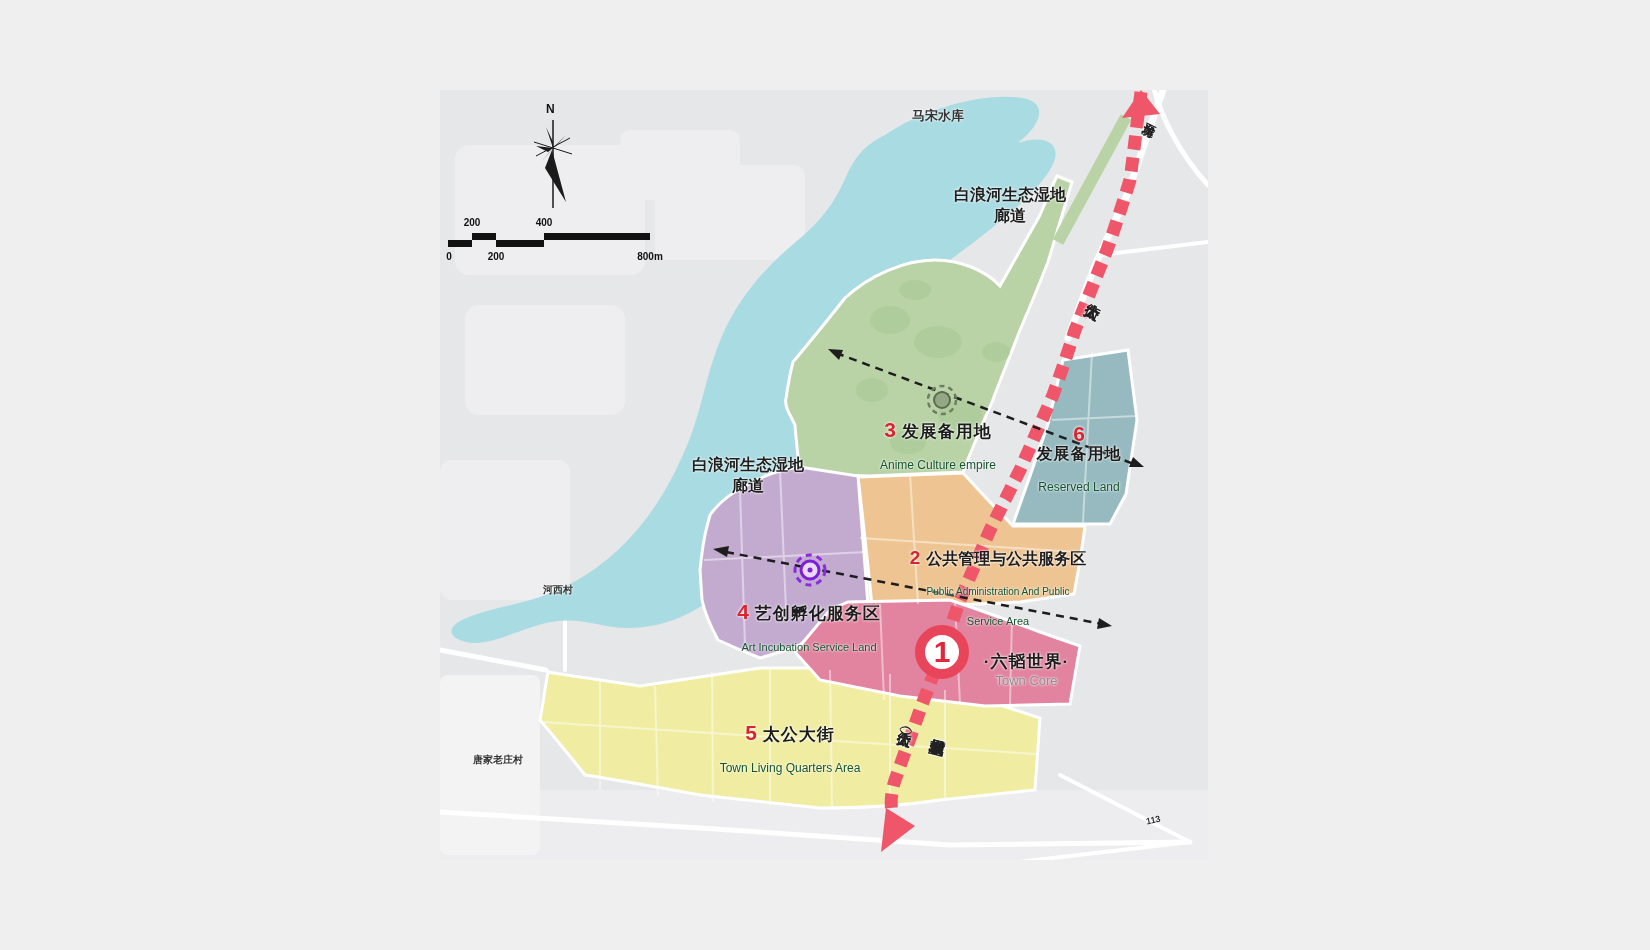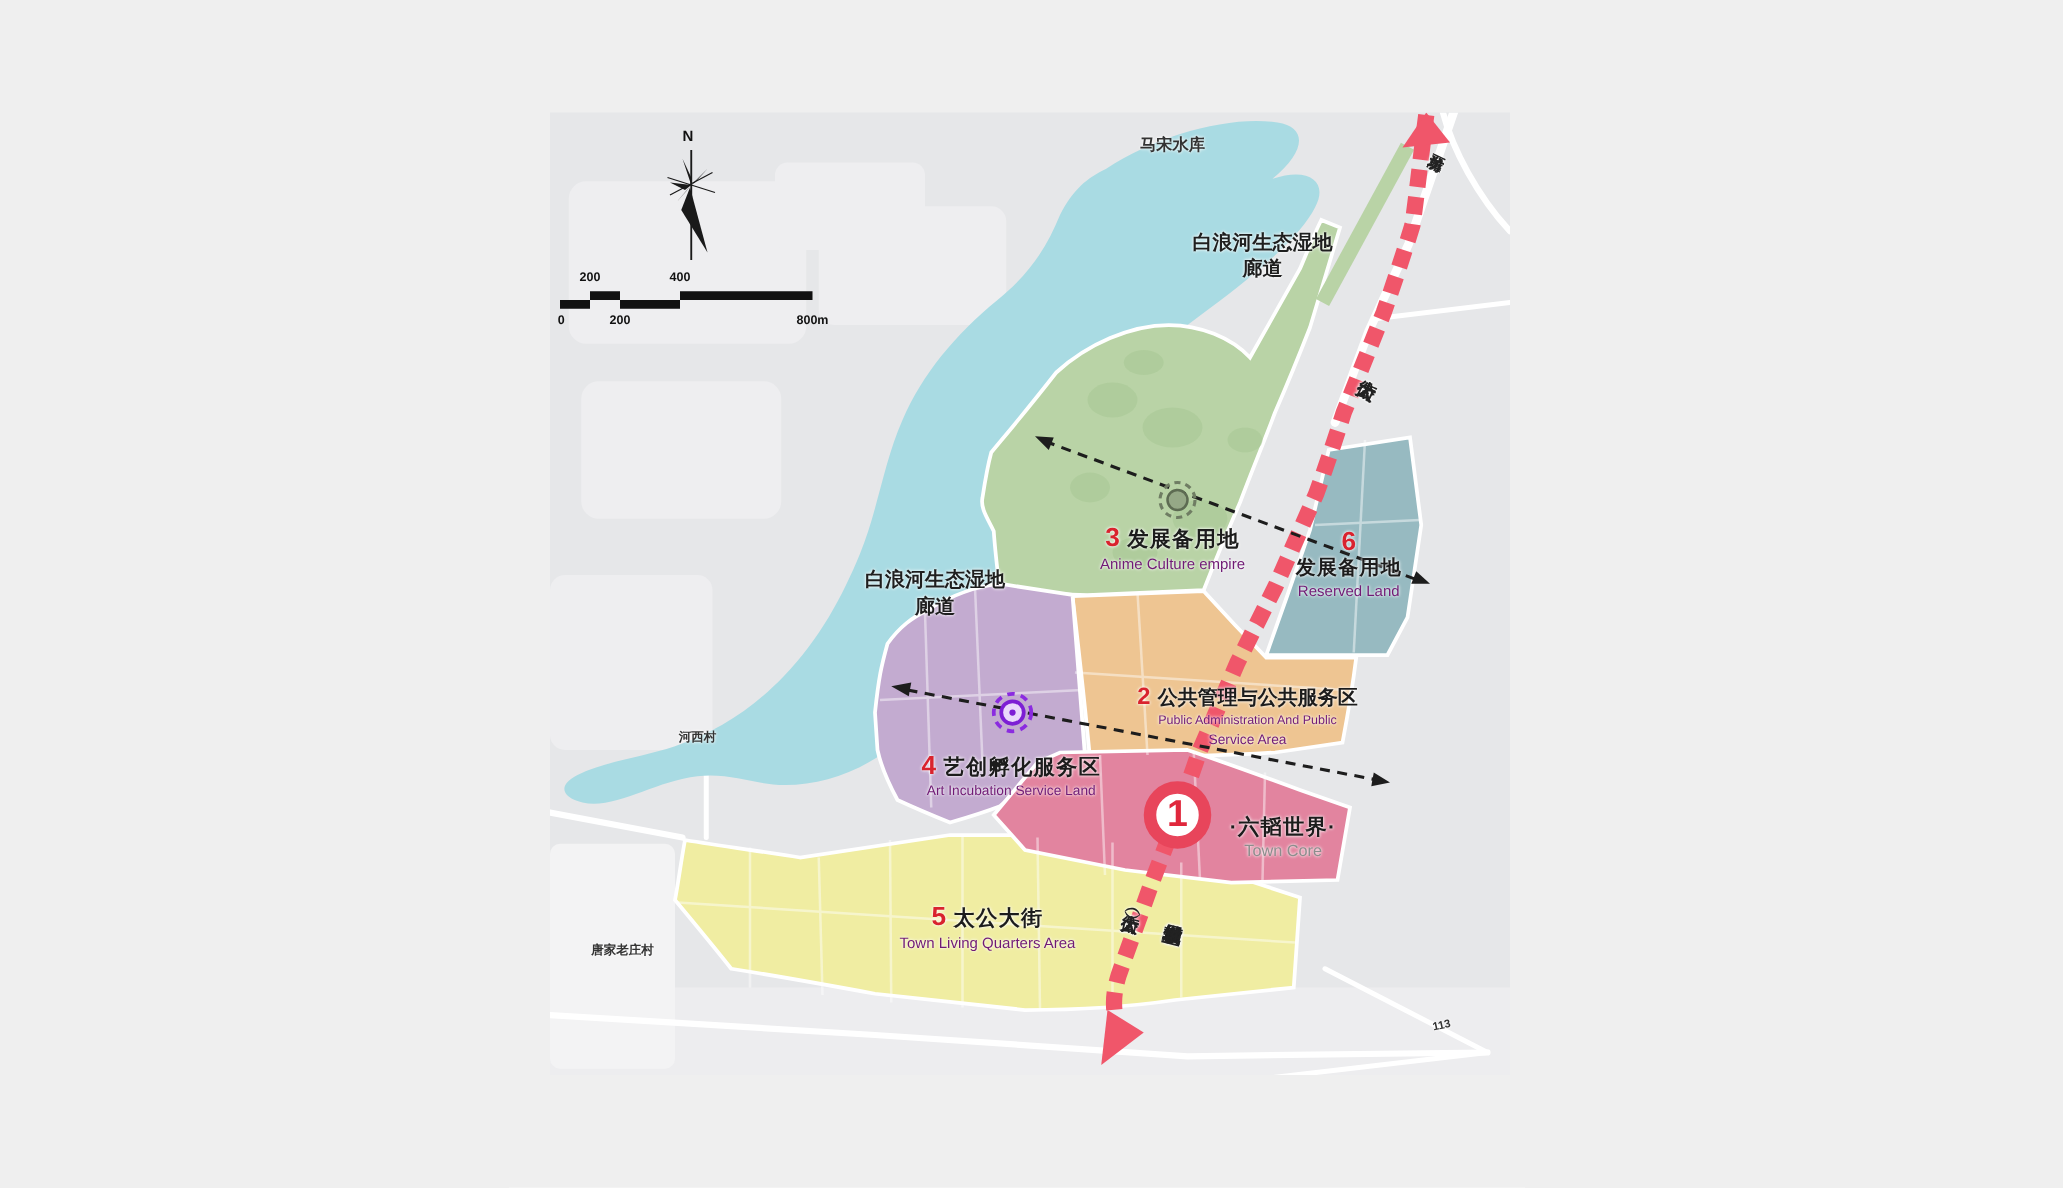--- a/index.html
+++ b/index.html
@@ -6,21 +6,21 @@
   body{font-family:"Liberation Sans","DejaVu Sans",sans-serif;}
   .stage{position:relative;width:1650px;height:950px;background:#efefef;overflow:hidden;}
   .map{position:absolute;left:440px;top:90px;width:768px;height:770px;background:#e6e7e9;overflow:hidden;}
   .map svg.base{position:absolute;left:0;top:0;}
   .lbl{position:absolute;color:#222;text-shadow:0 0 3px rgba(255,255,255,.85),0 0 2px rgba(255,255,255,.85);}
   .center{text-align:center;}
   .cn-big{font-weight:bold;font-size:16px;line-height:21px;color:#1f1f1f;}
   .zone-row{display:flex;align-items:baseline;justify-content:center;gap:6px;white-space:nowrap;}
   .znum{color:#d9232e;font-weight:bold;font-size:21px;line-height:20px;}
   .ztitle{color:#1c1c1c;font-weight:bold;font-size:17px;letter-spacing:1px;white-space:nowrap;}
-  .zsub{color:#701a75;font-size:12px;line-height:14px;margin-top:1px;white-space:nowrap;text-align:center;}
+  .zsub{color:#14532d;font-size:12px;line-height:14px;margin-top:15px;white-space:nowrap;text-align:center;}
   .small-place{font-size:10px;color:#333;font-weight:bold;}
   .vtext{writing-mode:vertical-rl;text-orientation:upright;white-space:nowrap;}
   .scale-lbl{position:absolute;font-size:10px;font-weight:bold;color:#111;width:40px;text-align:center;}
   .n-label{position:absolute;font-size:12px;font-weight:bold;color:#111;}
   .circle-num{position:absolute;left:484px;top:543px;width:36px;height:38px;line-height:38px;text-align:center;color:#e0273c;font-size:30px;font-weight:bold;}
   .towncore-title{font-weight:bold;font-size:17px;color:#1c1c1c;letter-spacing:1px;}
   .towncore-sub{color:#8d8d8d;font-size:13px;}
 </style>
 </head>
 <body>

